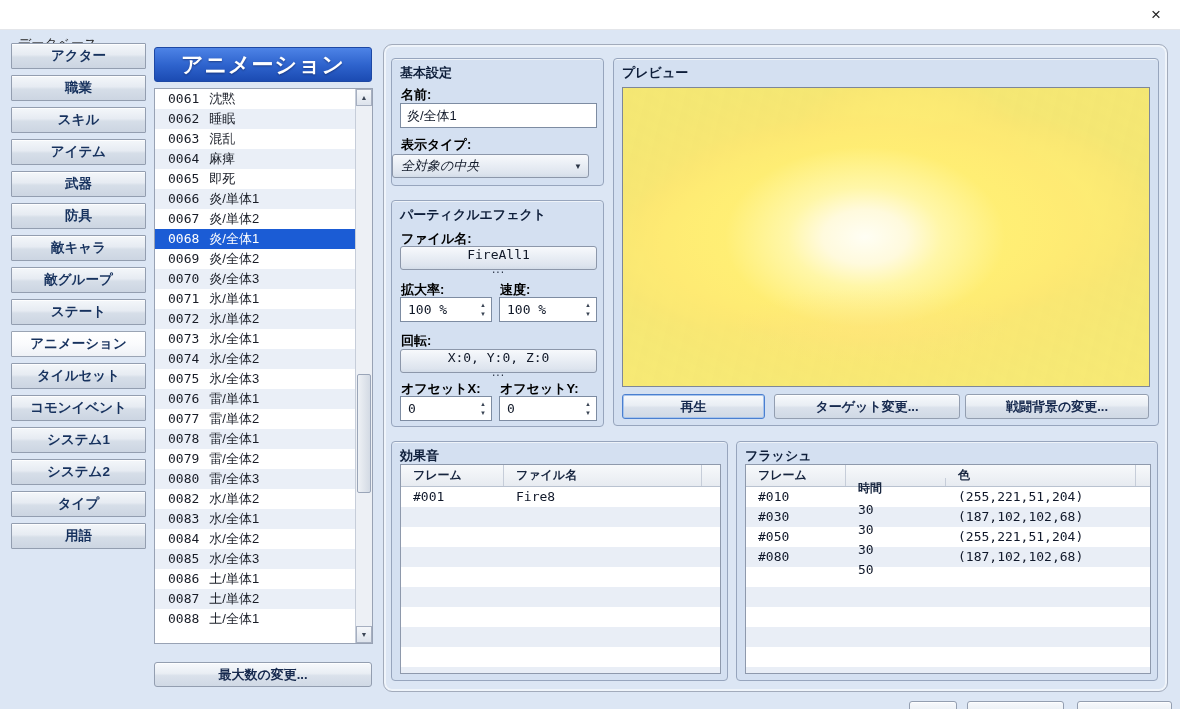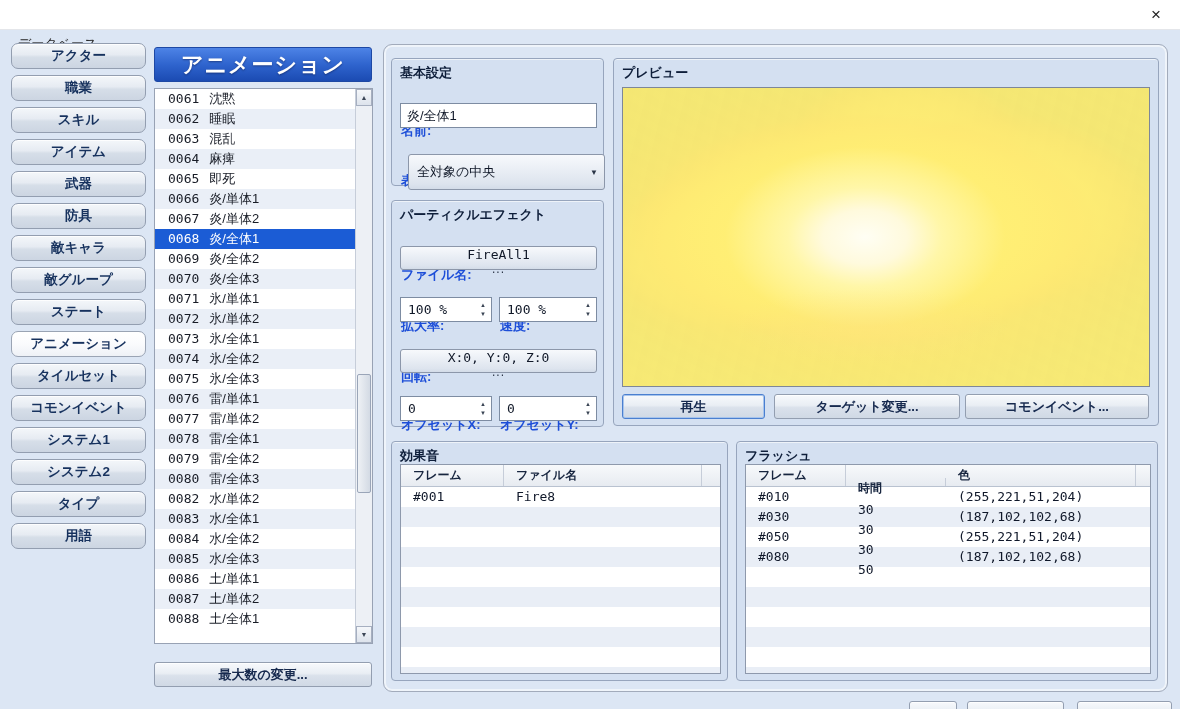--- a/index.html
+++ b/index.html
@@ -18,21 +18,21 @@
     background:linear-gradient(180deg,#f7f9fc 0%,#e9eef4 45%,#dae1eb 55%,#d0d9e5 100%);
     border:1px solid #939eb0; border-radius:3px;
     color:#16294e; font-weight:bold; font-size:13px;
     display:flex; align-items:center; justify-content:center;
     box-shadow:inset 0 1px 0 rgba(255,255,255,.8);
   }
   
   .sidebar { position:absolute; left:11px; top:43px; width:135px; }
   .side-btn { height:26px; margin-bottom:6px;
     background:linear-gradient(180deg,#f4f7fa 0%,#e6ebf2 45%,#d6dee8 55%,#ccd5e2 100%);
-    border:1px solid #939eb0; border-radius:7px;
+    border:1px solid #939eb0; border-radius:1px;
     font-weight:bold; font-size:13.5px; color:#17325e;
     display:flex; align-items:center; justify-content:center;
     box-shadow:inset 0 1px 0 rgba(255,255,255,.8);
   }
   .side-btn.active { background:linear-gradient(180deg,#ffffff 0%,#fafbfd 50%,#eef1f6 100%); border-color:#9aa4b4; }
   
   .banner { position:absolute; left:154px; top:47px; width:218px; height:35px;
     background:linear-gradient(180deg,#4d83e6 0%,#2e63cd 52%,#1b4bb2 100%);
     border:1px solid #1d48a4; border-radius:3px;
     color:#fff; font-weight:bold; font-size:22px; letter-spacing:1px;
@@ -53,21 +53,21 @@
   .sb-thumb { position:absolute; left:1px; top:285px; width:14px; height:119px;
     background:linear-gradient(90deg,#eef1f5,#d3dae4); border:1px solid #9aa5b8; border-radius:2px; }
   .max-btn { position:absolute; left:154px; top:662px; width:218px; height:25px; }
   
   .rpanel { position:absolute; left:383px; top:44px; width:785px; height:648px;
     border:1px solid #a2abbb; border-radius:9px;
     box-shadow:inset 0 0 0 2px rgba(255,255,255,.55); }
   .group { position:absolute; background:#d4e0f1; border:1px solid #97a5bd; border-radius:4px;
     box-shadow:inset 0 1px 0 rgba(255,255,255,.6); }
   .gtitle { position:absolute; left:8px; top:5px; font-weight:bold; font-size:13px; color:#0e1e3a; }
-  .flabel { position:absolute; font-weight:bold; font-size:13px; color:#1d4ed8;margin-top:36px; }
+  .flabel { position:absolute; font-weight:bold; font-size:13px; color:#000000; }
   .g-basic  { left:7px;   top:13px;  width:213px; height:128px; }
   .g-particle{ left:7px;  top:155px; width:213px; height:227px; }
   .g-preview{ left:229px; top:13px;  width:546px; height:368px; }
   .g-se     { left:7px;   top:396px; width:337px; height:240px; }
   .g-flash  { left:352px; top:396px; width:422px; height:240px; }
   
   .tinput { position:absolute; background:#fff; border:1px solid #7d8ca2; font-size:13px; line-height:23px; padding-left:6px; color:#101828; }
   .combo { position:absolute; display:flex; align-items:center;
     background:linear-gradient(180deg,#f7f9fc,#dde4ee 85%,#d3dce8);
     border:1px solid #8c97aa; border-radius:3px; }
@@ -188,21 +188,21 @@
 
   <div class="btn max-btn">最大数の変更...</div>
 
   <div class="rpanel">
 
     <div class="group g-basic">
       <div class="gtitle">基本設定</div>
       <div class="flabel" style="left:9px; top:27px;">名前:</div>
       <div class="tinput" style="left:8px; top:44px; width:197px; height:25px;">炎/全体1</div>
       <div class="flabel" style="left:9px; top:77px;">表示タイプ:</div>
-      <div class="combo" style="left:16px; top:95px; width:197px; height:36px;">
+      <div class="combo" style="left:0; top:95px; width:197px; height:24px;font-style:italic;">
         <span class="combo-val">全対象の中央</span>
         <span class="combo-arrow">▼</span>
       </div>
     </div>
 
     <div class="group g-particle">
       <div class="gtitle">パーティクルエフェクト</div>
       <div class="flabel" style="left:9px; top:29px;">ファイル名:</div>
       <div class="ebtn" style="left:8px; top:45px; width:197px; height:24px;">
         <span class="val">FireAll1</span>
@@ -245,21 +245,21 @@
             <span>▼</span>
           </span>
       </div>
     </div>
 
     <div class="group g-preview">
       <div class="gtitle">プレビュー</div>
       <div class="preview-image"></div>
       <div class="btn pv-btn pv-play">再生</div>
       <div class="btn pv-btn pv-target">ターゲット変更...</div>
-      <div class="btn pv-btn pv-bback">コモンイベント...</div>
+      <div class="btn pv-btn pv-bback">戦闘背景の変更...</div>
     </div>
 
     <div class="group g-se">
       <div class="gtitle">効果音</div>
       <div class="table se-table">
           <div class="thead">
             <div class="th">フレーム</div>
             <div class="th">ファイル名</div>
             <div class="th tail"></div>
           </div>

